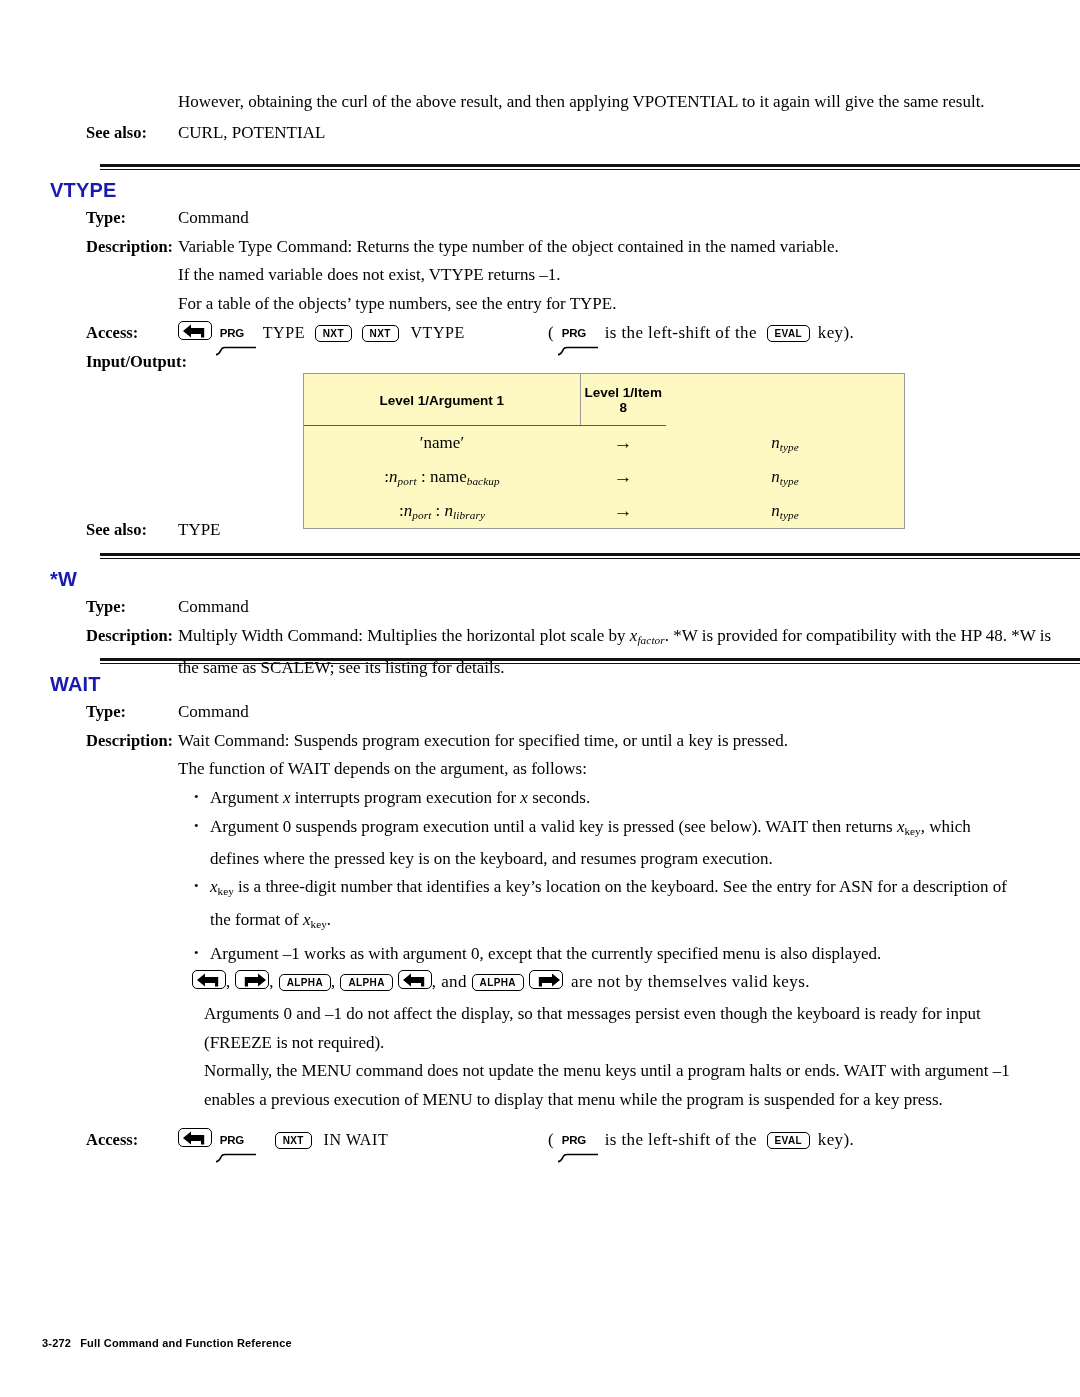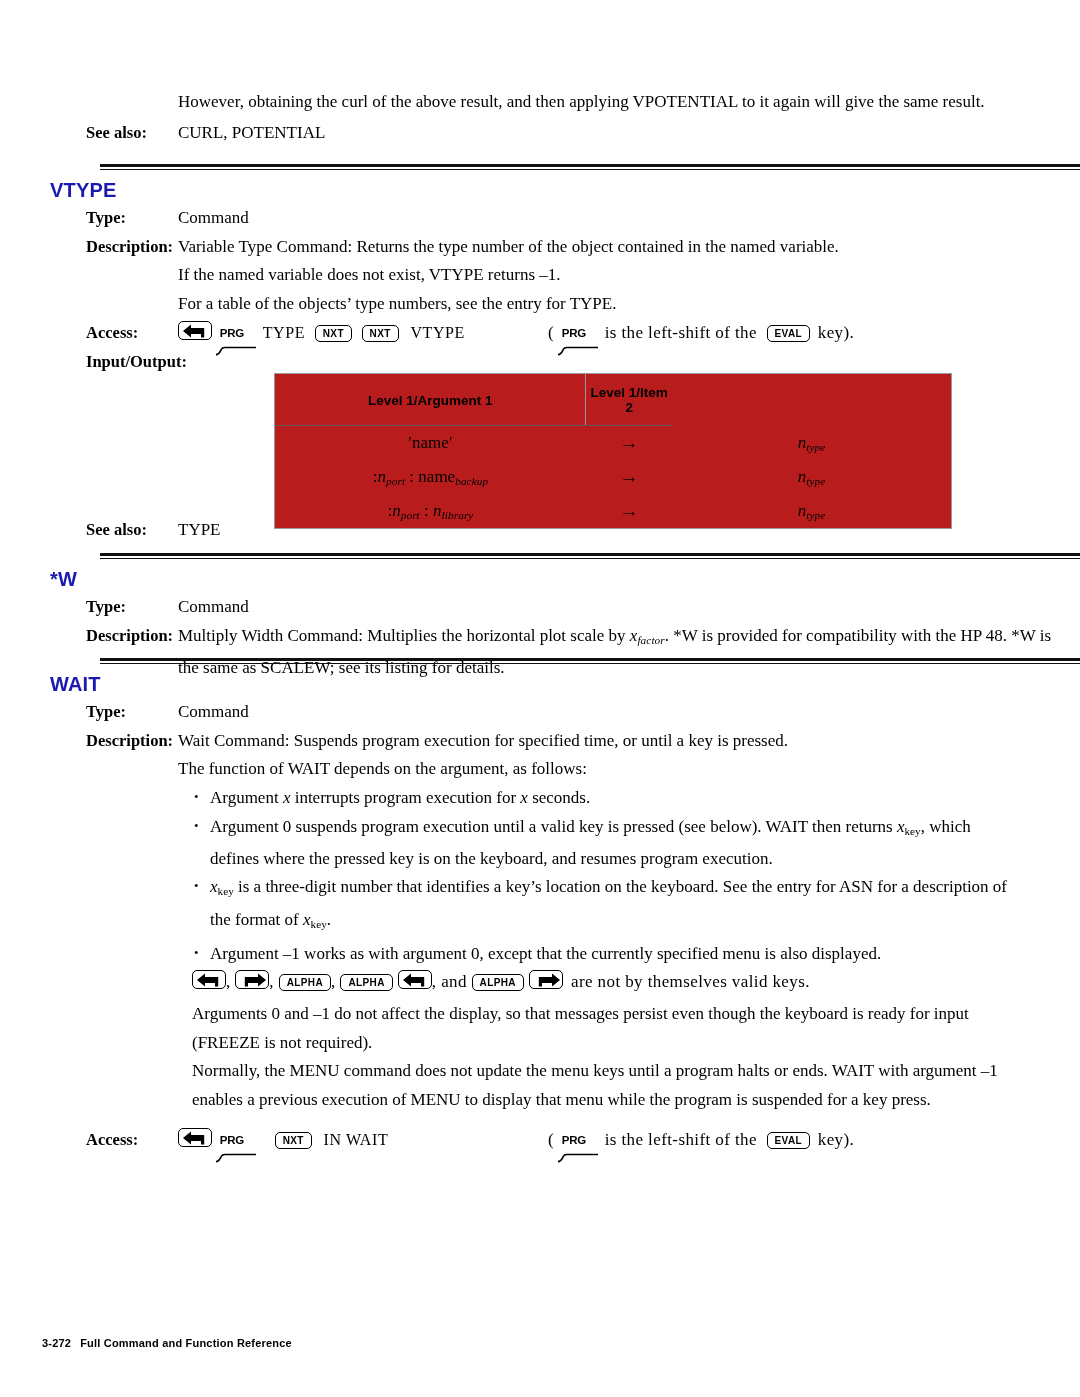--- a/index.html
+++ b/index.html
@@ -169,26 +169,26 @@
   .kbdline {
     font-family: "Liberation Serif", serif;
     font-size: 17px;
     letter-spacing: 0.4px;
   }
   .kbdline .sc { font-size: 16px; letter-spacing: 0.6px; }
 
   
   .io-table {
     position: absolute;
-    left: 274px;
+    left: 303px;
     top: 373px;
-    width: 678px;
+    width: 602px;
     border: 1.5px solid #9a9a9a;
     border-collapse: collapse;
-    background: #b91c1c;
+    background: #fef9c3;
     box-sizing: border-box;
   }
   .io-table table {
     border-collapse: collapse;
     width: 100%;
   }
   .io-table th {
     font-family: "Liberation Sans", sans-serif;
     font-size: 13.5px;
     font-weight: bold;
@@ -292,21 +292,21 @@
       <div class="label">Input/Output:</div>
       <div class="body">&nbsp;</div>
     </div>
   </div>
 
   <div class="io-table">
     <table>
       <thead>
         <tr>
           <th class="left-head">Level 1/Argument 1</th>
-          <th>Level 1/Item 2</th>
+          <th>Level 1/Item 8</th>
         </tr>
       </thead>
       <tbody>
         <tr>
           <td class="argcell">
             <span class="quote">′name′</span>
           </td>
           <td class="arrowcell">→</td>
           <td>
             <i class="v">n</i><span class="sub">type</span>
@@ -404,21 +404,21 @@
           <rect x="22" y="6" width="3.2" height="9.5" fill="#000"></rect>
         </svg>
     </span><span>, and </span><span class="key wide">ALPHA</span><span class="key arrowkey" style="margin-left:5px;">
       <svg width="34" height="19" viewBox="0 0 34 19">
           <path d="M12 6 H22 V2.5 L30 9 L22 15.5 V12 H12 Z" fill="#000"></path>
           <rect x="8.8" y="6" width="3.2" height="9.5" fill="#000"></rect>
         </svg>
     </span><span style="margin-left:8px;">are not by themselves valid keys.</span>
   </div>
 
-  <div class="indent-body" style="position:absolute;top:1000px;left:0;">
+  <div class="indent-body" style="position:absolute;top:1000px;left:12px;">
     <p style="margin:0;">Arguments 0 and –1 do not affect the display, so that messages persist even though the keyboard is ready for input (FREEZE is not required).</p>
     <p style="margin:0;">Normally, the MENU command does not update the menu keys until a program halts or ends. WAIT with argument –1 enables a previous execution of MENU to display that menu while the program is suspended for a key press.</p>
   </div>
 
   <div class="section" style="top:1126px;">
     <div class="row">
       <div class="label">Access:</div>
       <div class="body kbdline" style="position:relative;">
         <span class="key arrowkey">
           <svg width="34" height="19" viewBox="0 0 34 19">

